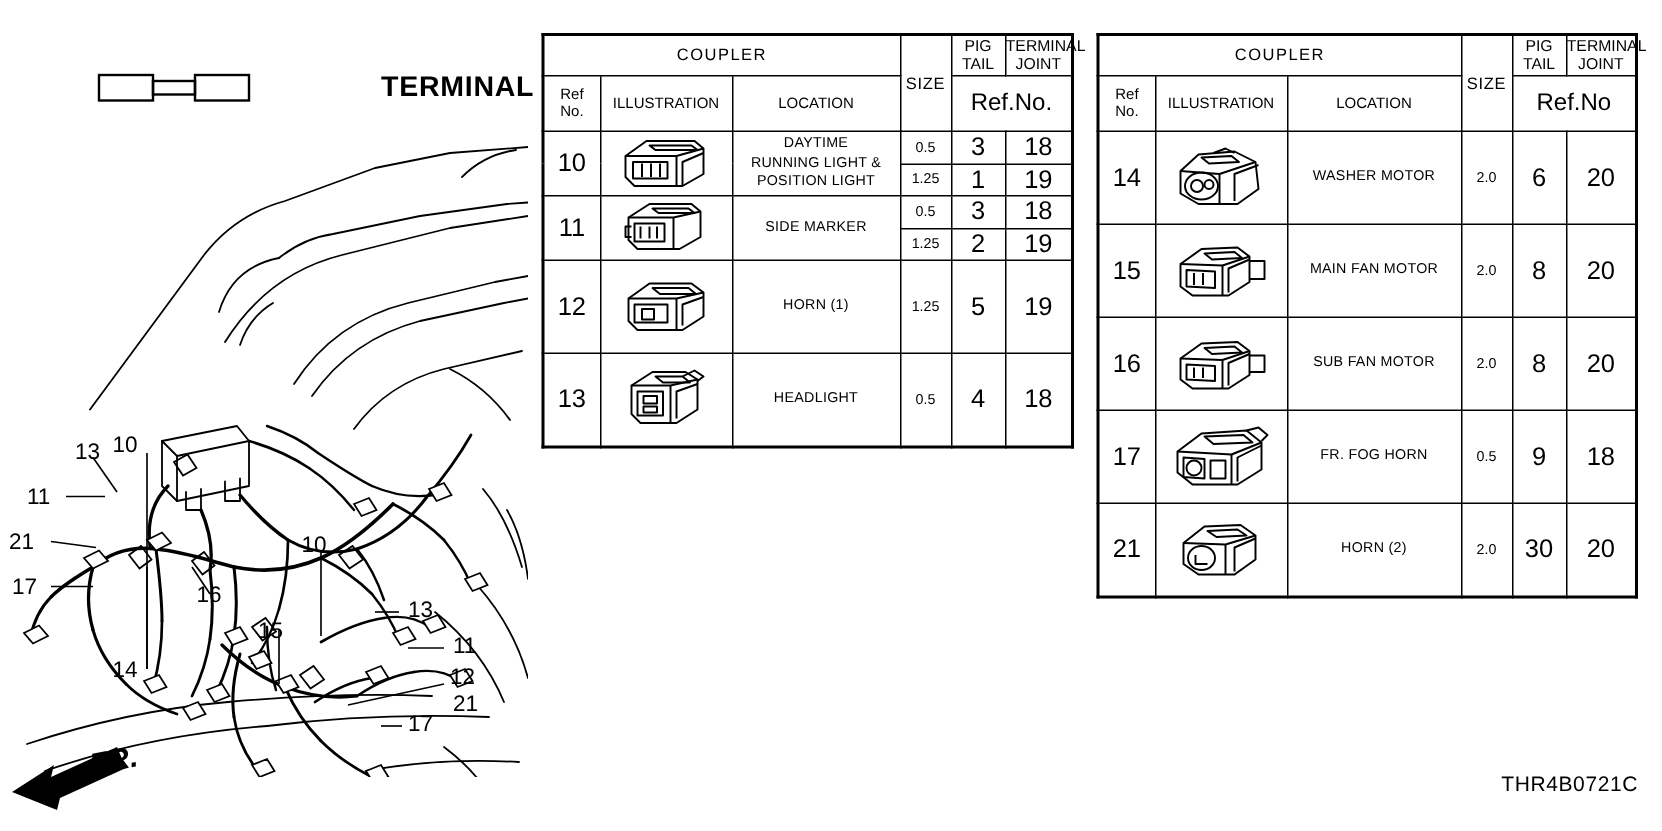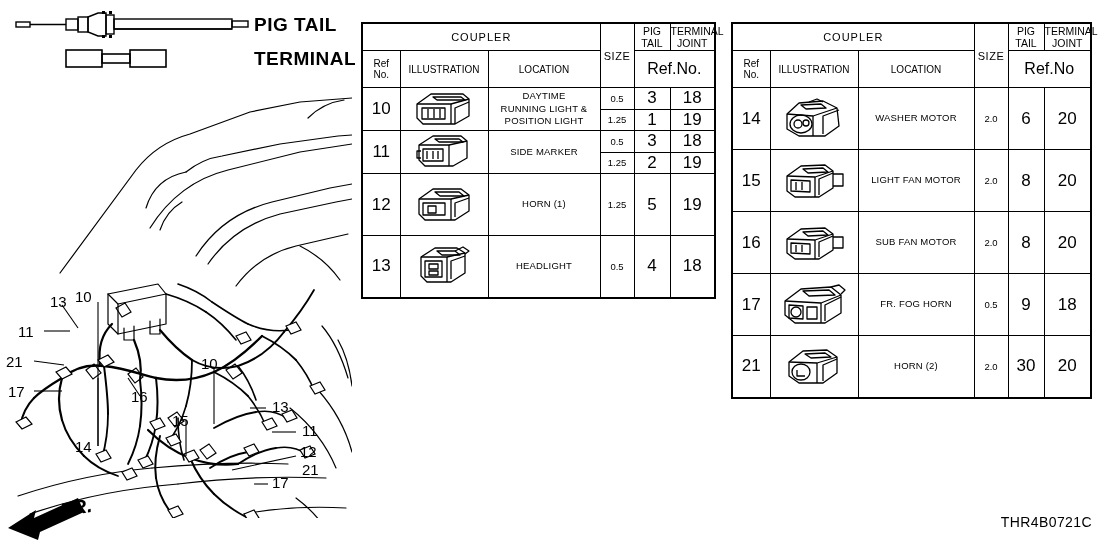--- a/index.html
+++ b/index.html
@@ -114,42 +114,20 @@
   .cell-num    { font-size: 17px; }
   .cell-illus  { padding: 2px 0; }
   .cell-illus svg { display: block; margin: 0 auto; }
   .row-h2 { height: 62px; }
 </style>
 </head>
 <body>
 
 <div id="legend">
 
-  <div class="legend-row pigtail">
-    <svg class="legend-art" width="236" height="30" viewBox="0 0 236 30">
-      <g fill="none" stroke="#000" stroke-width="1.4">
-        <rect x="2" y="12" width="14" height="5"></rect>
-        <line x1="16" y1="14.5" x2="52" y2="14.5"></line>
-        <rect x="52" y="9" width="12" height="11"></rect>
-        <rect x="64" y="7" width="10" height="15"></rect>
-        <path d="M74 7 L84 3 L92 3 L92 26 L84 26 L74 22 Z"></path>
-        <rect x="92" y="5" width="8" height="19"></rect>
-        <rect x="100" y="9" width="118" height="10"></rect>
-        <line x1="100" y1="19" x2="218" y2="19"></line>
-        <rect x="218" y="11" width="16" height="6"></rect>
-      </g>
-      <g fill="#000">
-        <rect x="88" y="1" width="3" height="3"></rect>
-        <rect x="88" y="25" width="3" height="3"></rect>
-        <rect x="95" y="1" width="3" height="3"></rect>
-        <rect x="95" y="25" width="3" height="3"></rect>
-      </g>
-    </svg>
-    <span class="legend-label">PIG TAIL</span>
-  </div>
 
   <div class="legend-row tjoint">
     <svg class="legend-art" width="236" height="30" viewBox="0 0 236 30">
       <g fill="none" stroke="#000" stroke-width="1.6">
         <rect x="52" y="6" width="36" height="17"></rect>
         <rect x="88" y="10" width="28" height="9"></rect>
         <rect x="116" y="6" width="36" height="17"></rect>
       </g>
     </svg>
     <span class="legend-label">TERMINAL JOINT</span>
@@ -511,21 +489,21 @@
             <path d="M8 17 L36 18 L54 12"></path>
             <path d="M36 18 L36 38"></path>
             <path d="M24 10 L44 9 L49 13 L29 14 Z"></path>
             <path d="M12 21 L31 22 L31 33 L12 32 Z"></path>
             <path d="M17 23 L17 31 M23 23 L23 31"></path>
             <path d="M54 15 L64 15 L64 27 L54 27"></path>
             <path d="M40 36 L40 20 L54 14"></path>
           </g>
         </svg>
       </td>
-      <td class="cell-loc">LIGHT FAN MOTOR</td>
+      <td class="cell-loc">MAIN FAN MOTOR</td>
       <td class="cell-size">2.0</td>
       <td class="cell-num">8</td>
       <td class="cell-num">20</td>
     </tr>
 
     <tr class="row-h2">
       <td class="cell-ref">16</td>
       <td class="cell-illus">
         <svg width="70" height="44" viewBox="0 0 70 44">
           <g fill="none" stroke="#000" stroke-width="1.3" stroke-linejoin="round">

